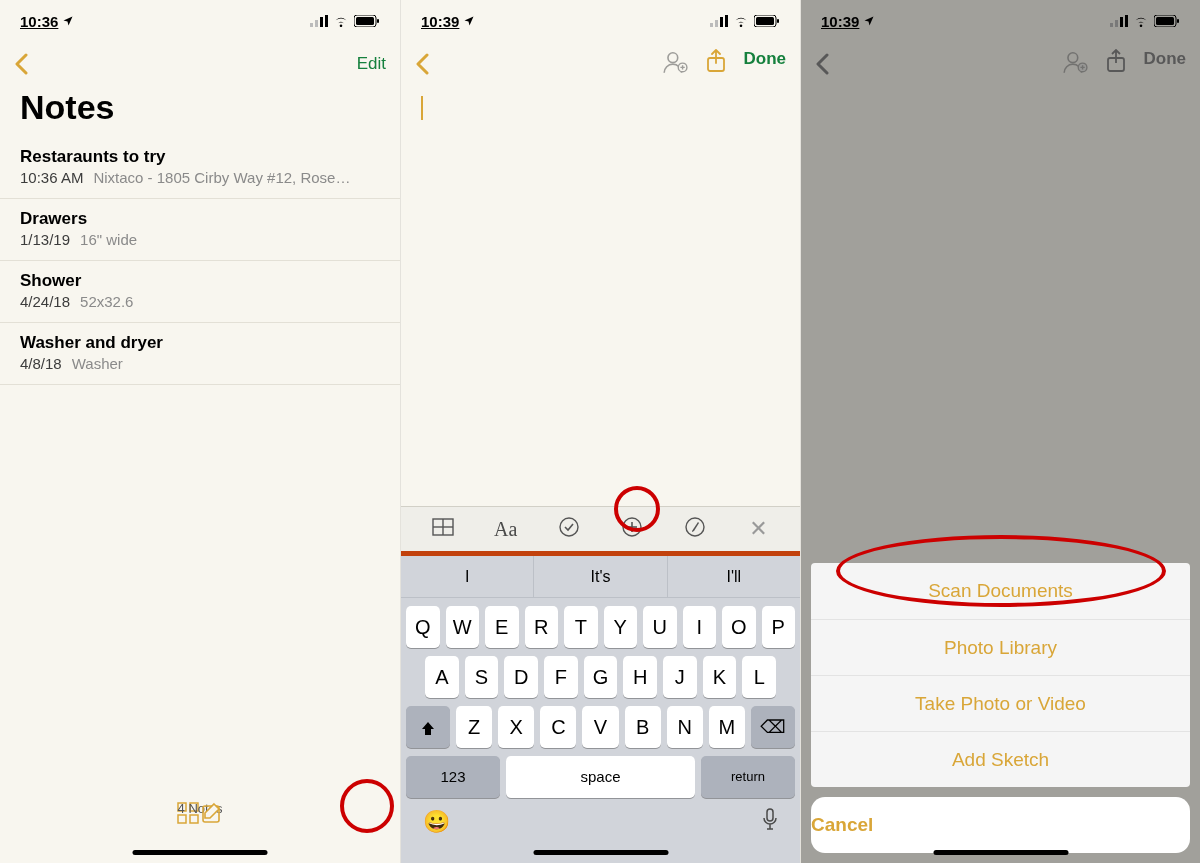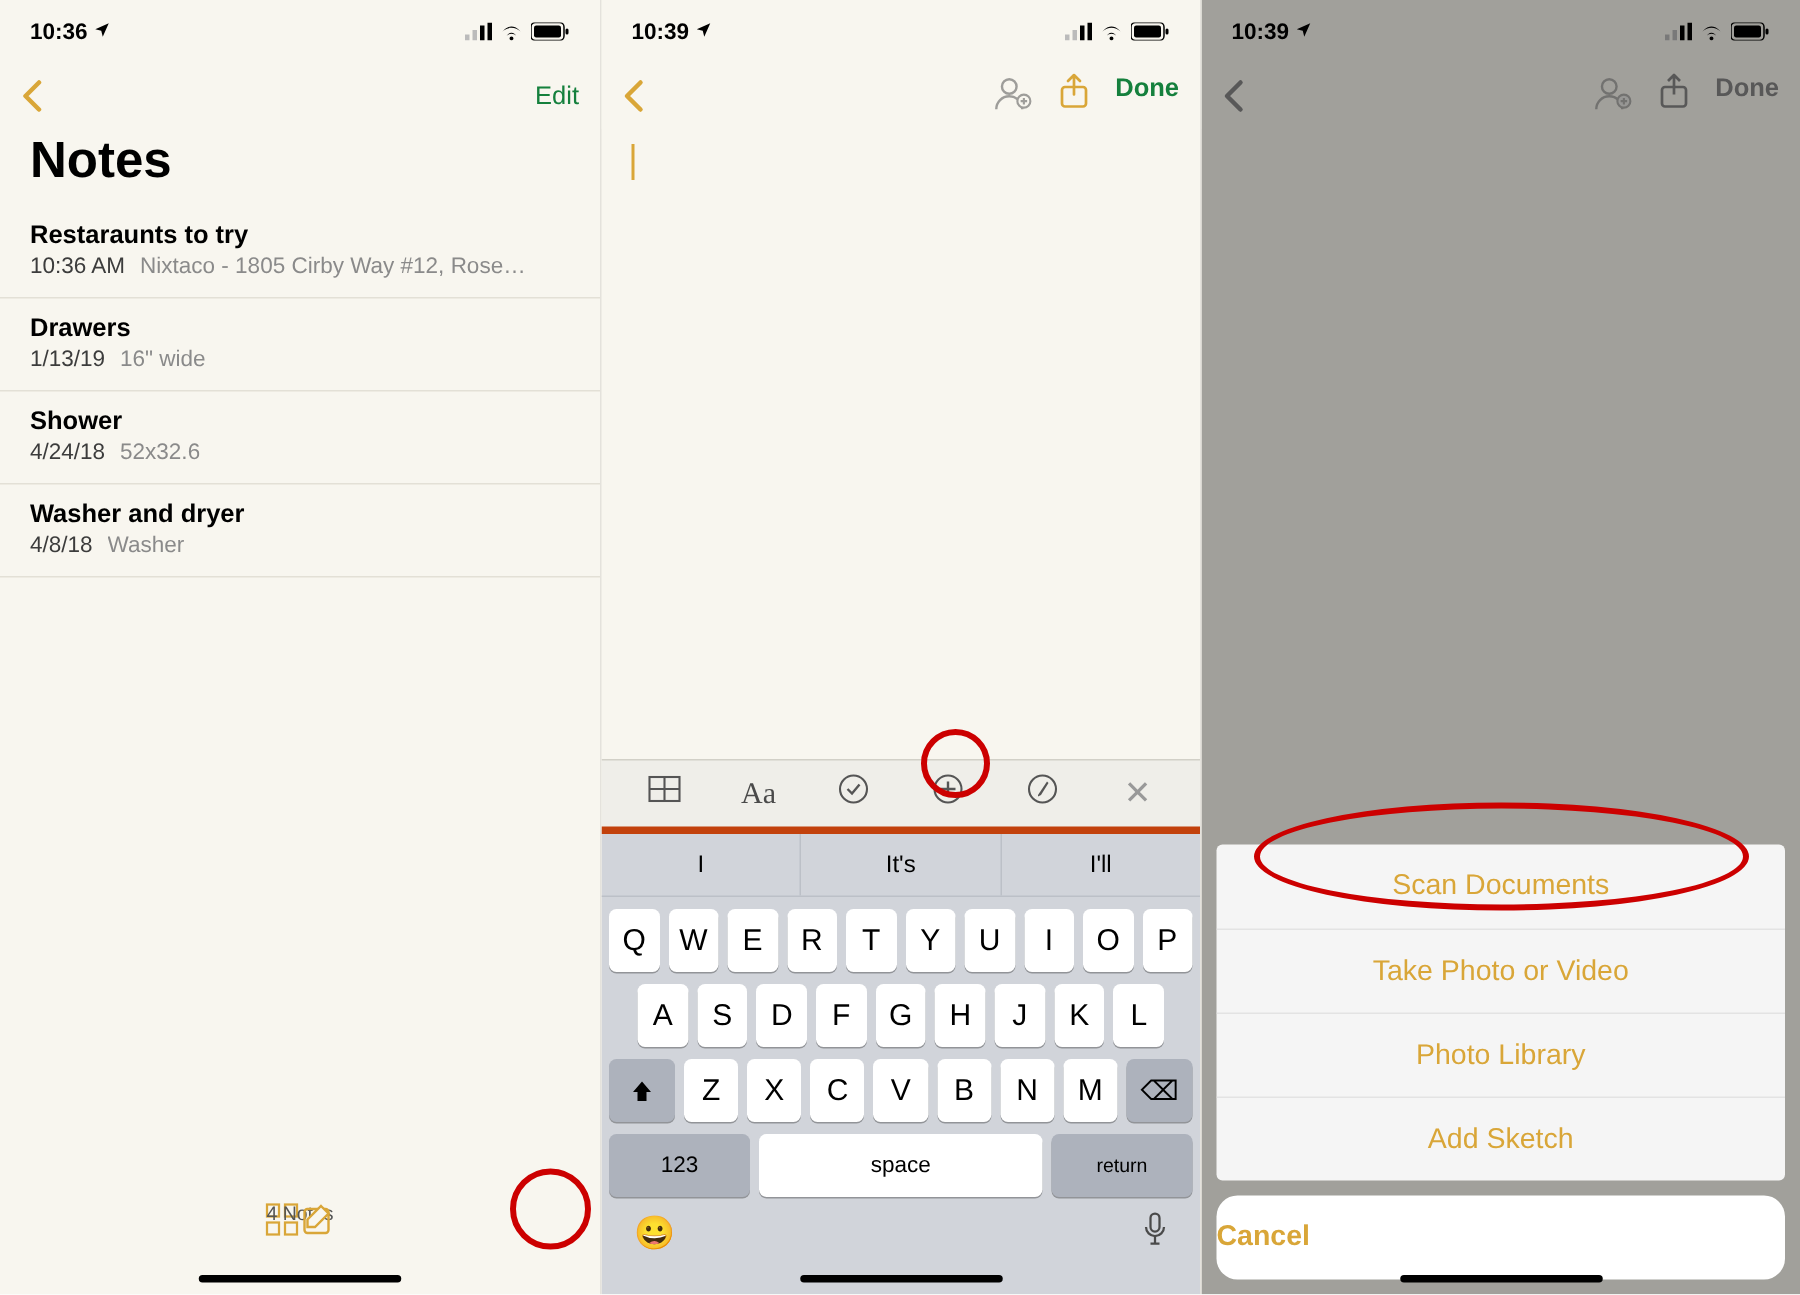--- a/index.html
+++ b/index.html
@@ -1,21 +1,21 @@
 <!DOCTYPE html>
 <html><head>
 <meta charset="utf-8">
 <style>
   *{box-sizing:border-box;margin:0;padding:0;font-family:-apple-system,BlinkMacSystemFont,"Helvetica Neue",sans-serif;}
   body{width:1200px;height:863px;overflow:hidden;background:#fff;}
   .screens{display:flex;width:1200px;height:863px;}
   .screen{width:400px;height:863px;position:relative;background:#f8f6ef;border-left:1px solid rgba(0,0,0,0.08);overflow:hidden;}
   .screen:first-child{border-left:none;}
   .status-bar{display:flex;align-items:center;justify-content:space-between;height:42px;padding:0 20px;font-size:15px;font-weight:600;color:#000;background:#f8f6ef;}
-  .status-left{display:flex;align-items:center;gap:4px;}
+  .status-left{display:flex;align-items:center;gap:4px;text-decoration:underline;}
   .status-right{display:flex;align-items:center;gap:5px;}
   .nav-bar{display:flex;align-items:center;justify-content:space-between;height:44px;padding:0 14px;background:#f8f6ef;}
   .back-chevron{width:14px;height:22px;}
   .back-chevron svg{display:block;}
   .nav-accent{color:#15803d;font-size:17px;}
   .nav-right{display:flex;gap:18px;}
   .big-title{font-size:34px;font-weight:700;padding:2px 20px 10px;color:#000;}
   .note-list{background:#f8f6ef;}
   .note-item{padding:10px 20px 12px;border-bottom:1px solid #e3e0d6;margin-left:0;}
   .note-item .title{font-size:17px;font-weight:600;color:#000;margin-bottom:2px;}
@@ -326,22 +326,22 @@
       </span>
       <span style="font-weight:600;color:#888;font-size:17px">Done</span>
     </div>
   </div>
 
   <div class="dimmer"></div>
 
   <div class="sheet-wrap">
     <div class="sheet">
       <div class="sheet-item">Scan Documents</div>
+      <div class="sheet-item">Photo Library</div>
       <div class="sheet-item">Take Photo or Video</div>
-      <div class="sheet-item">Photo Library</div>
       <div class="sheet-item">Add Sketch</div>
     </div>
     <div class="cancel-btn">Cancel</div>
   </div>
   <div class="home-indicator"></div>
   <div class="ellipse-highlight" style="width:330px;height:72px;left:35px;bottom:256px;"></div>
 </div>
 
 </div>
 

